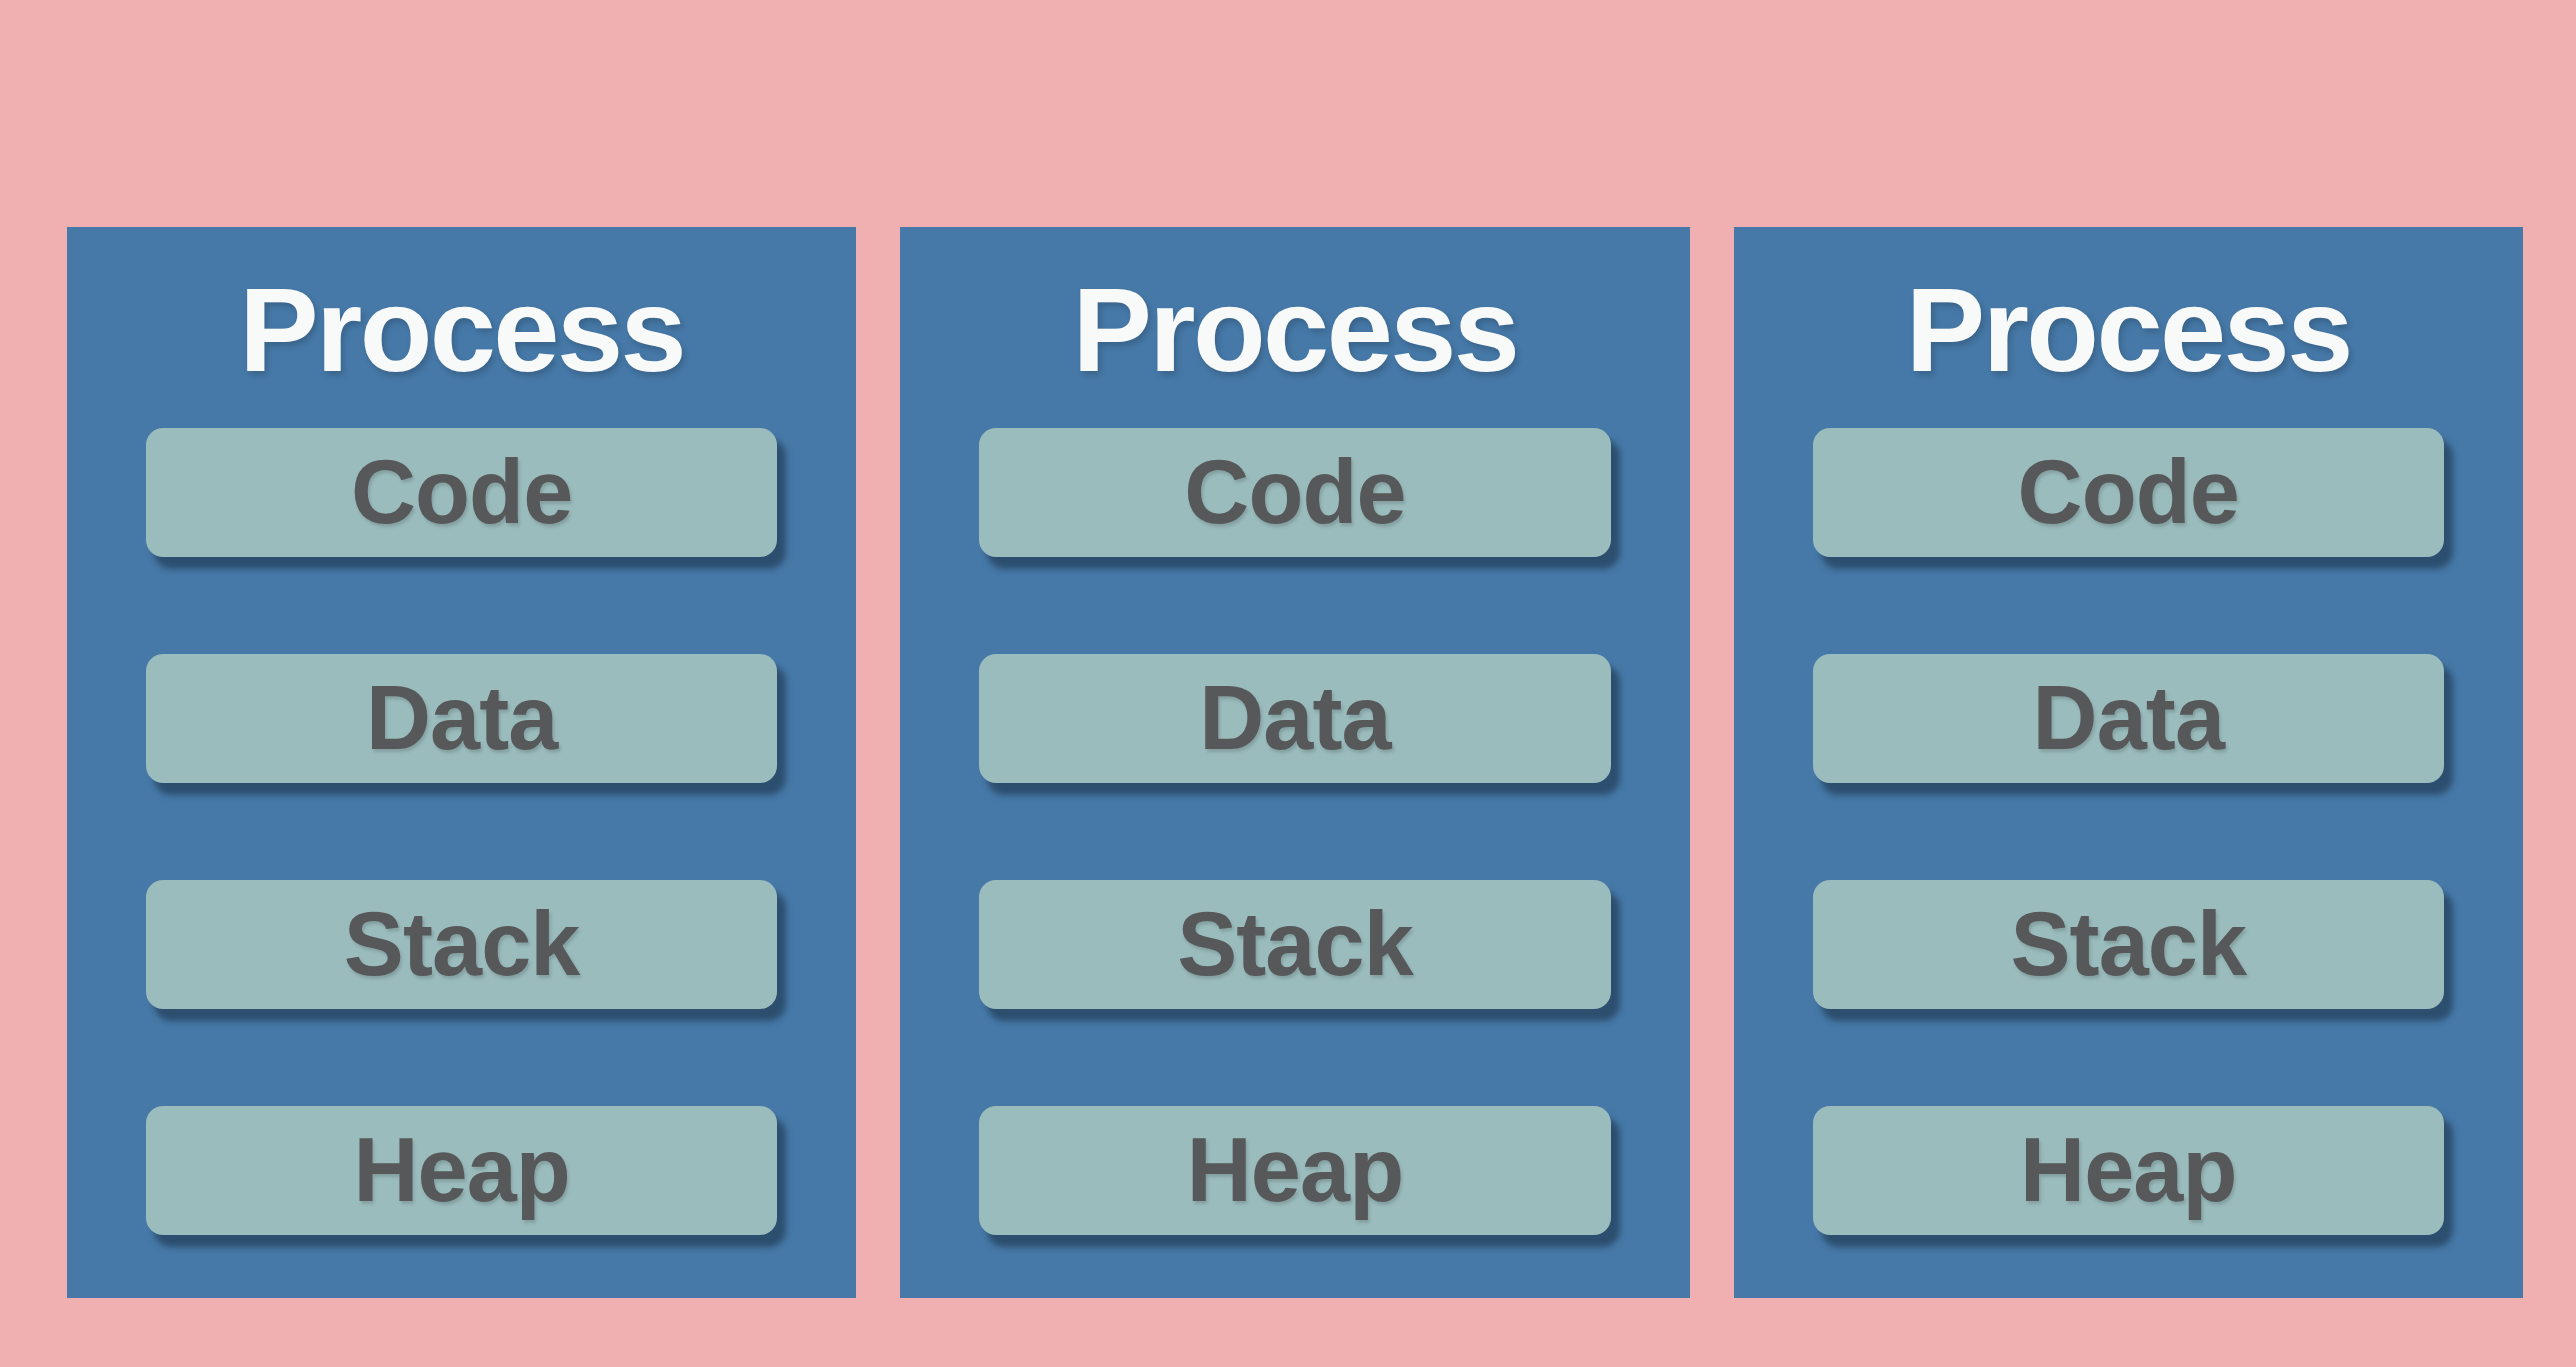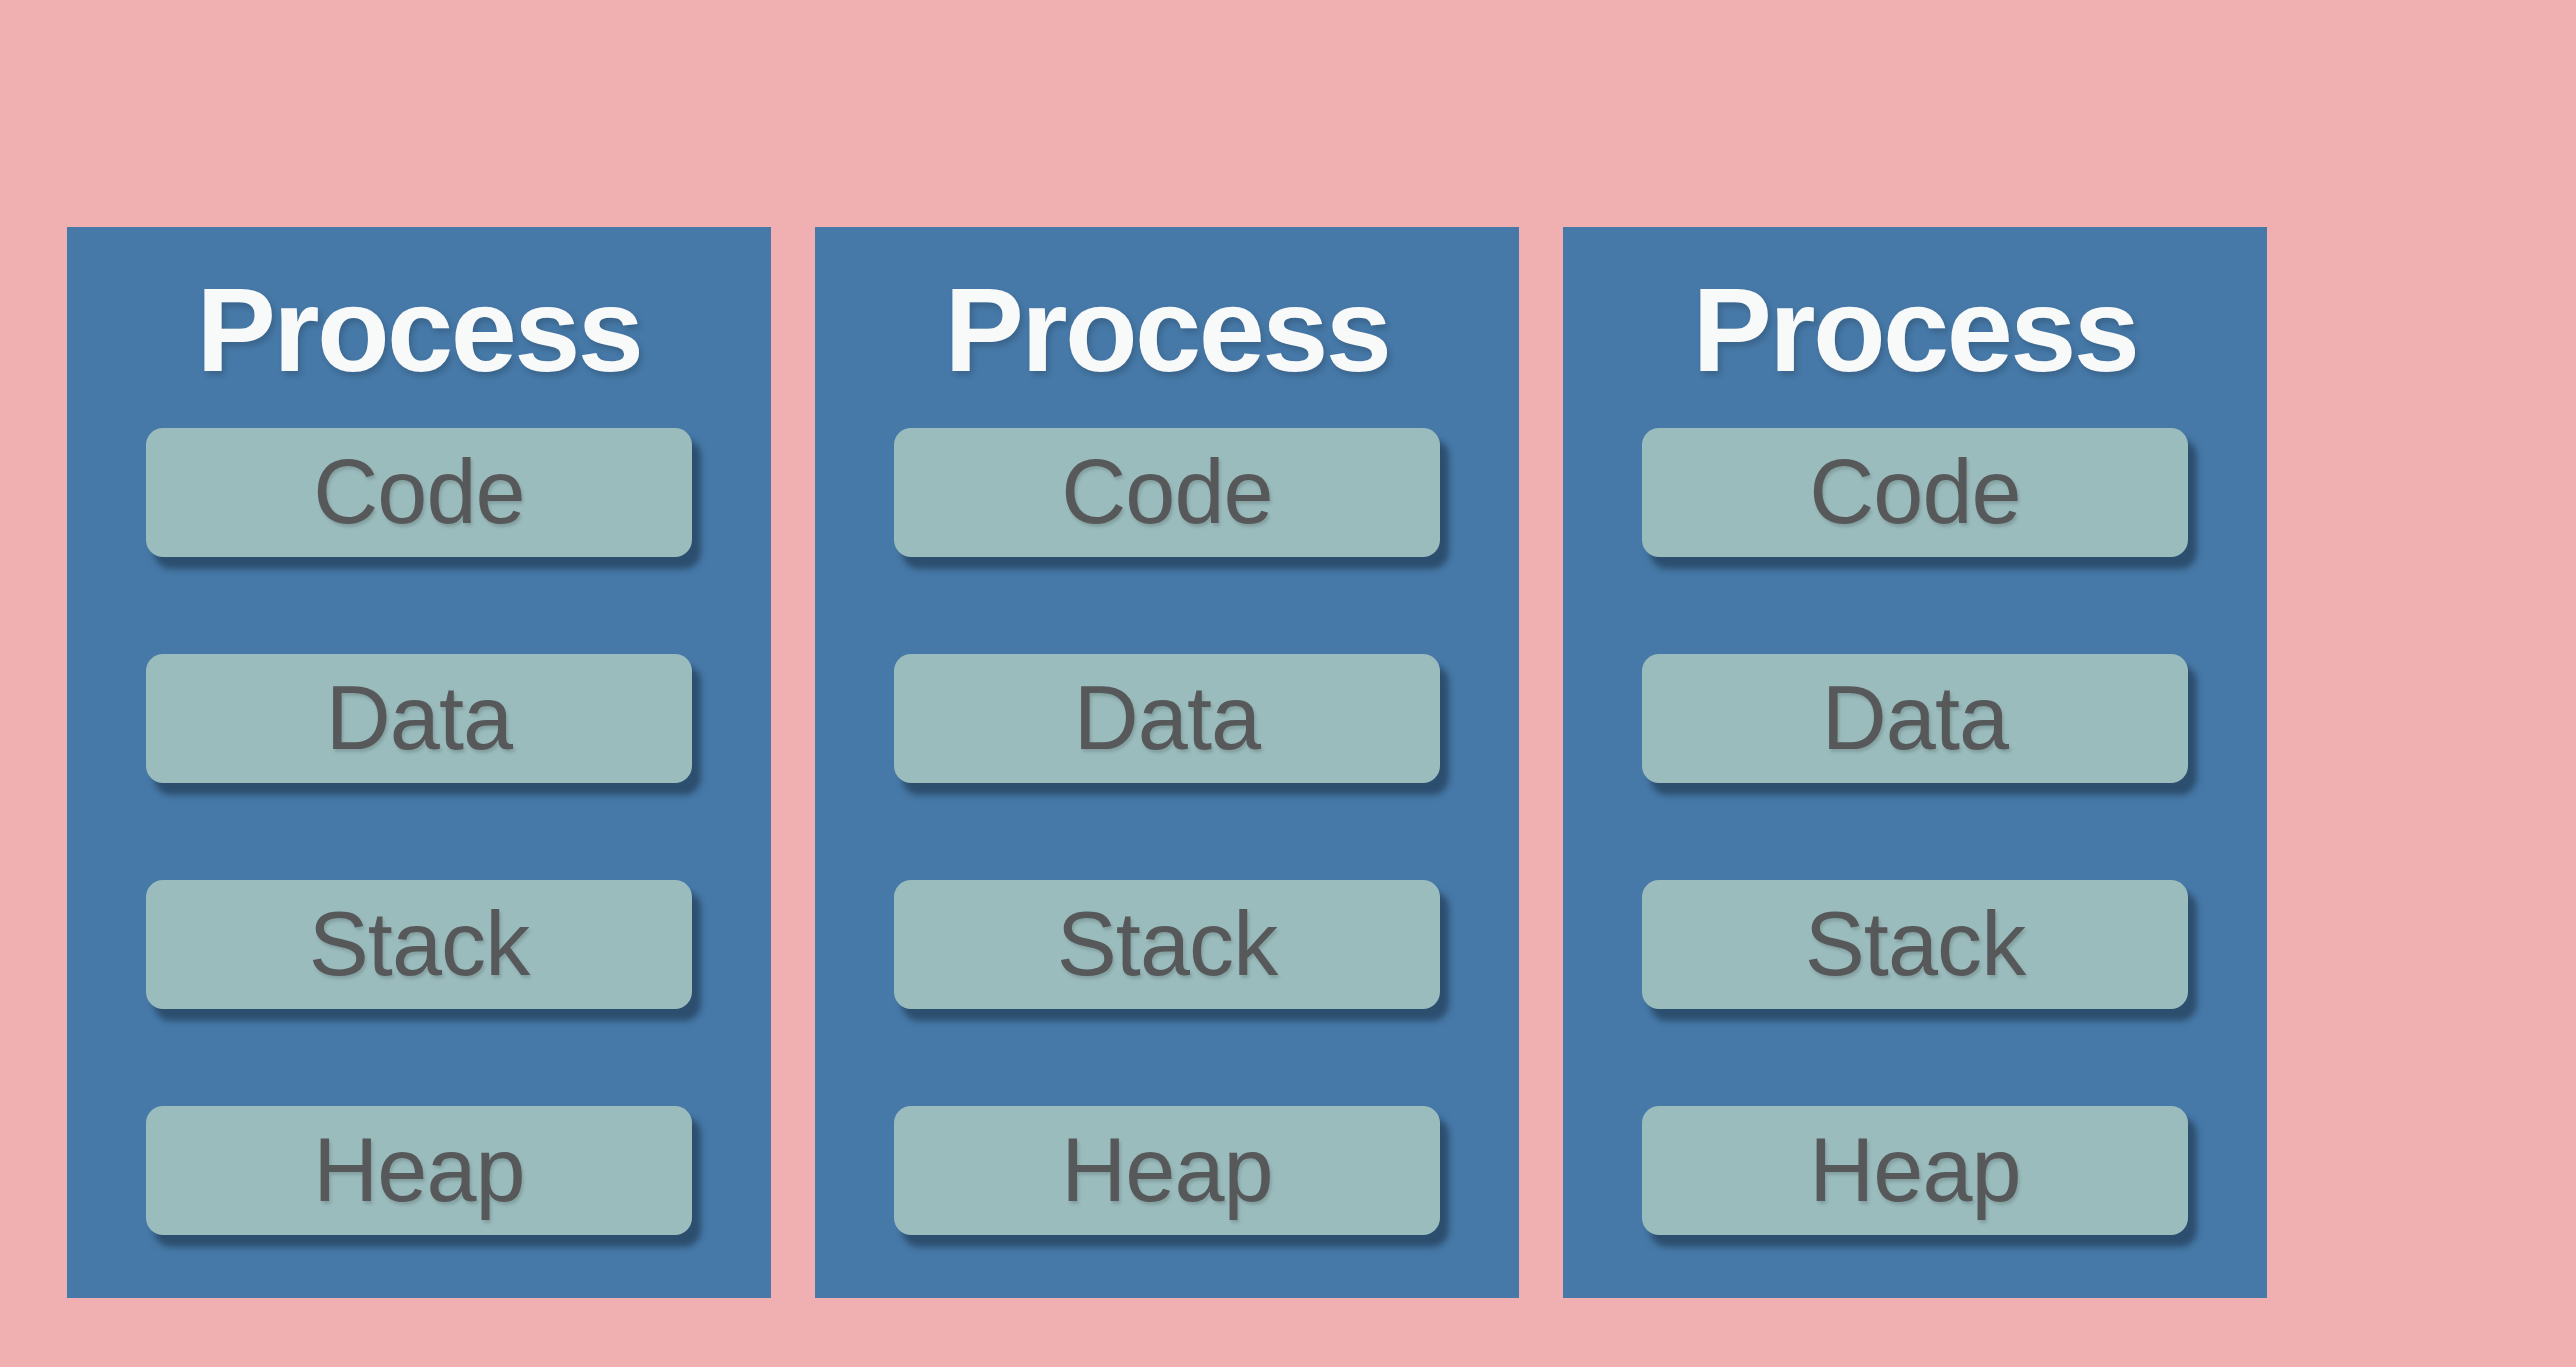--- a/index.html
+++ b/index.html
@@ -35,21 +35,21 @@
     font-size: 110px;
     font-weight: bold;
     letter-spacing: -2.6px;
     color: var(--title-text);
     text-shadow: 1.7px 4.3px 4.3px rgba(0,0,0,0.22);
   }
   .panels {
     position: absolute;
     left: 67px;
     top: 227px;
-    width: 2200px;
+    width: 2456px;
     height: 1071px;
     display: flex;
     gap: 44px;
   }
   .panel {
     flex: 1 1 0;
     background: var(--panel);
     display: flex;
     flex-direction: column;
     align-items: stretch;
@@ -73,21 +73,21 @@
     border-radius: 17px;
     background: var(--block);
     box-shadow: 8.6px 11.2px 6.9px rgba(24,44,64,0.55);
     display: flex;
     align-items: center;
     justify-content: center;
   }
   .mem-box:last-child { margin-bottom: 0; }
   .mem-label {
     font-size: 90px;
-    font-weight: 400;
+    font-weight: 700;
     color: var(--block-text);
     letter-spacing: -0.9px;
     text-shadow: 1.7px 2.6px 3.4px rgba(0,0,0,0.15);
   }
 </style>
 </head>
 <body>
 
 <div class="canvas">
 

